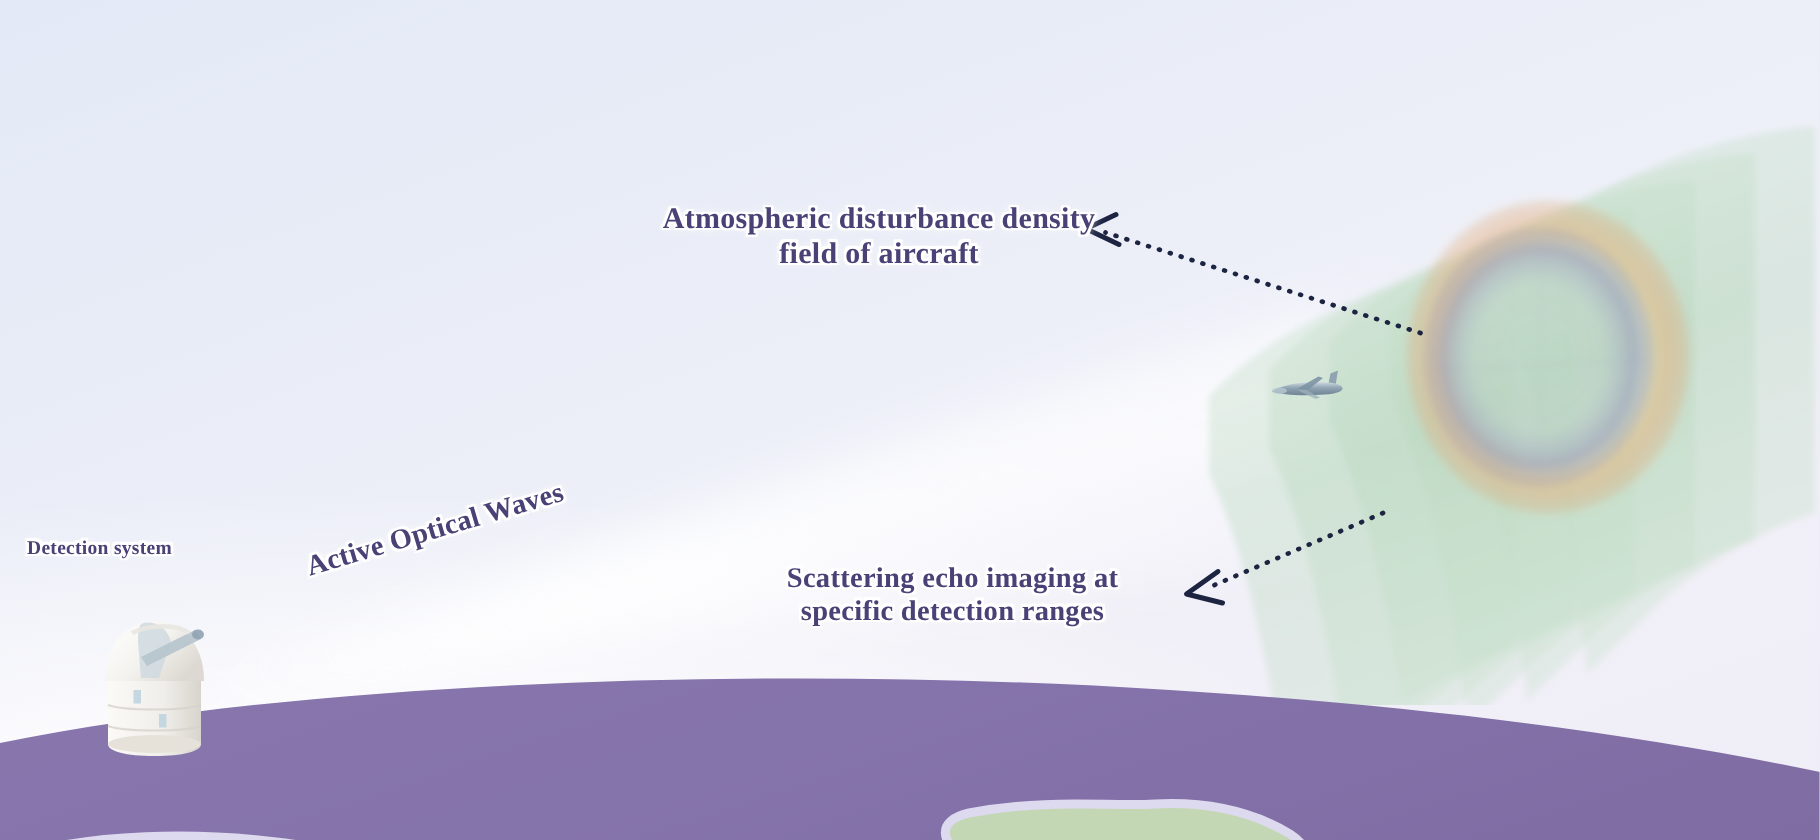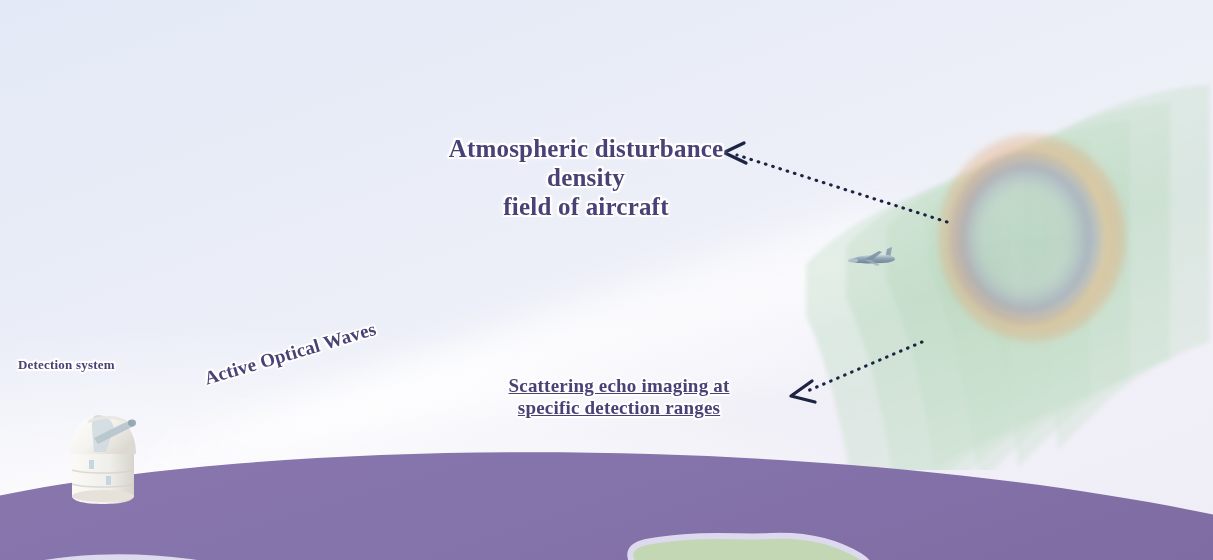--- a/index.html
+++ b/index.html
@@ -54,22 +54,22 @@
     line-height:1.15;
     text-align:center;
     white-space:pre-line;
     text-shadow:
       -1.6px -1.6px 0 #ffffff,  1.6px -1.6px 0 #ffffff,
       -1.6px  1.6px 0 #ffffff,  1.6px  1.6px 0 #ffffff,
       -1.6px 0 0 #ffffff, 1.6px 0 0 #ffffff,
       0 -1.6px 0 #ffffff, 0 1.6px 0 #ffffff,
       0 0 5px #ffffff, 0 0 9px #ffffff;
   }
-  #lbl-atmos{left:408px;top:135px;width:356px;font-size:25px;}
-  #lbl-scatter{left:476px;top:375px;width:286px;font-size:19px;text-decoration:underline;}
+  #lbl-atmos{left:408px;top:135px;width:356px;font-size:20px;}
+  #lbl-scatter{left:492px;top:375px;width:286px;font-size:19px;}
   #lbl-detection{left:18px;top:358px;width:180px;font-size:13px;text-align:left;}
   #lbl-waves{
     left:205px;top:368px;width:200px;font-size:19px;text-align:left;
     transform:rotate(-16.5deg);transform-origin:left center;
   }
 </style>
 </head>
 <body>
 
 <div id="scene">

